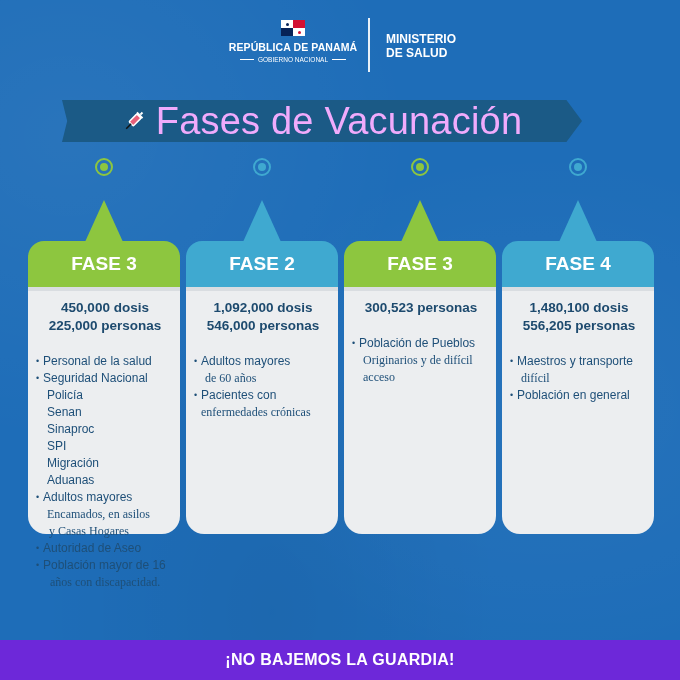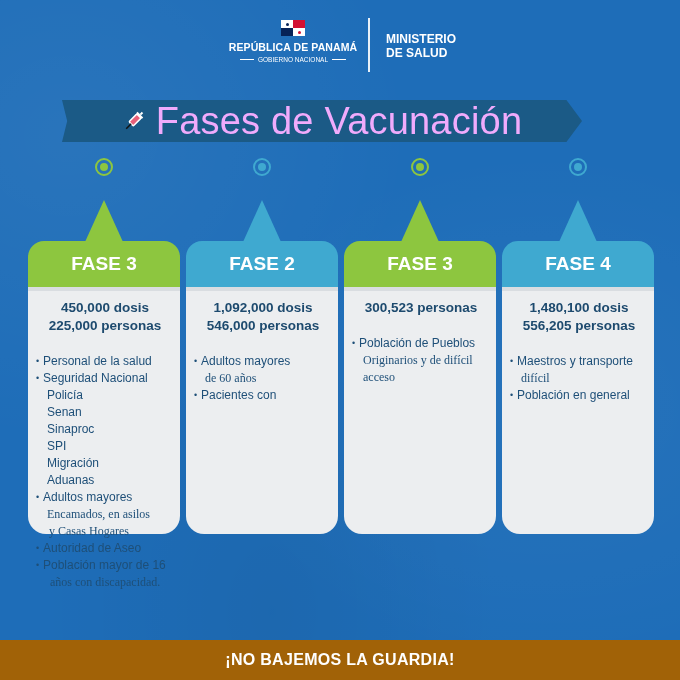--- a/index.html
+++ b/index.html
@@ -95,21 +95,21 @@
     color: #1e4f78; font-size: 12px; line-height: 17px; position: relative; padding-left: 7px;
   }
   .items li.bullet::before {
     content: "•"; position: absolute; left: 0; top: 0; font-size: 9px;
   }
   .items li.sub { padding-left: 11px; }
   .items li.cont { padding-left: 11px; font-family: Liberation Serif, serif; }
   
   .footer {
     position: absolute; left: 0; top: 640px; width: 680px; height: 40px;
-    background: #a16207;
+    background: #6d28d9;
     display: flex; align-items: center; justify-content: center;
   }
   .footer-text { color: #fff; font-weight: bold; font-size: 16px; letter-spacing: 0.3px; }
 </style>
 </head>
 <body>
 
 <div class="bg-texture"></div>
 
 <div class="header">
@@ -182,20 +182,21 @@
   <div class="card-head" style="background:#3fa9d0;">FASE 2</div>
   <div class="card-body">
     <div class="numbers">
       <div>1,092,000 dosis</div>
       <div>546,000 personas</div>
     </div>
     <ul class="items">
       <li class="bullet">Adultos mayores</li>
       <li class="cont">de 60 años</li>
       <li class="bullet">Pacientes con</li>
+      <li class="cont" style="padding-left:7px;">enfermedades crónicas</li>
     </ul>
   </div>
 </div>
 
 <div class="phase" style="left:344px;">
   <div class="dot" style="border-color:#8dc63f;color:#8dc63f;"></div>
   <div class="triangle" style="border-bottom-color:#8dc63f;"></div>
   <div class="card-head" style="background:#8dc63f;">FASE 3</div>
   <div class="card-body">
     <div class="numbers">

